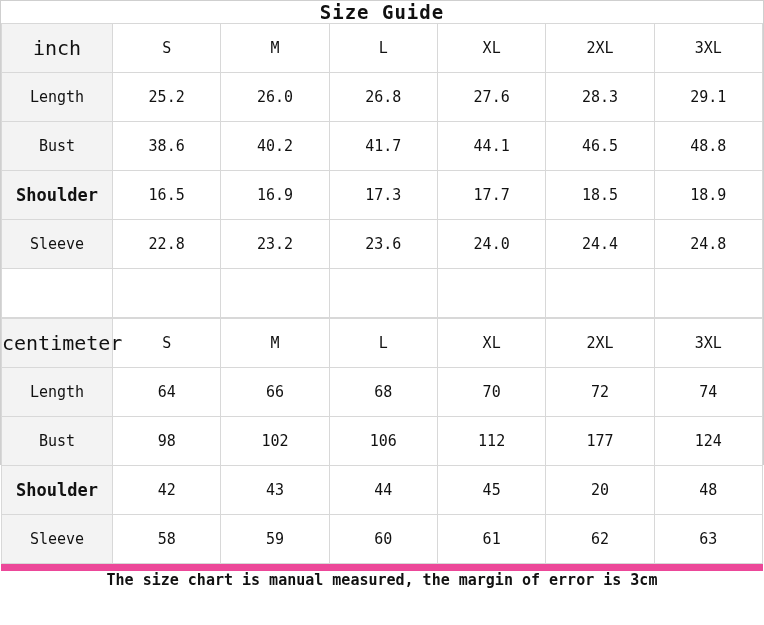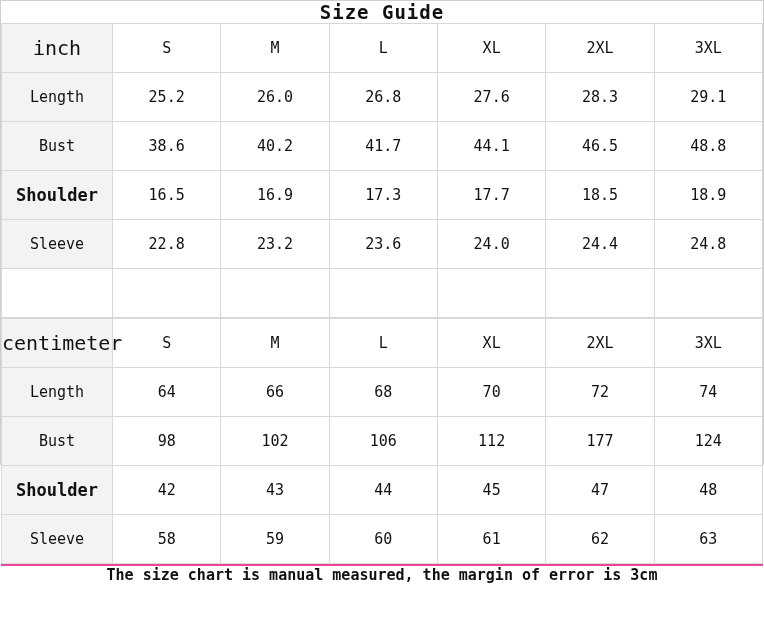--- a/index.html
+++ b/index.html
@@ -83,21 +83,21 @@
     border-left: 1px solid #d8d8d8;
   }
   .spacer-row td.edge-right {
     border-right: 1px solid #d8d8d8;
   }
   .footer-note {
     flex: 1;
     display: flex;
     align-items: center;
     justify-content: center;
-    border-top: 2px solid #ec4899;
+    border-top: 7px solid #ec4899;
     background: #ffffff;
   }
   .footer-text {
     font-family: "DejaVu Sans Mono", monospace;
     font-size: 15px;
     font-weight: 700;
     color: #111111;
     letter-spacing: 0px;
   }
 </style>
@@ -197,21 +197,21 @@
         <td class="data-cell">112</td>
         <td class="data-cell">177</td>
         <td class="data-cell">124</td>
       </tr>
       <tr>
         <td class="label-cell small">Shoulder</td>
         <td class="data-cell">42</td>
         <td class="data-cell">43</td>
         <td class="data-cell">44</td>
         <td class="data-cell">45</td>
-        <td class="data-cell">47</td>
+        <td class="data-cell">20</td>
         <td class="data-cell">48</td>
       </tr>
       <tr>
         <td class="label-cell">Sleeve</td>
         <td class="data-cell">58</td>
         <td class="data-cell">59</td>
         <td class="data-cell">60</td>
         <td class="data-cell">61</td>
         <td class="data-cell">62</td>
         <td class="data-cell">63</td>

